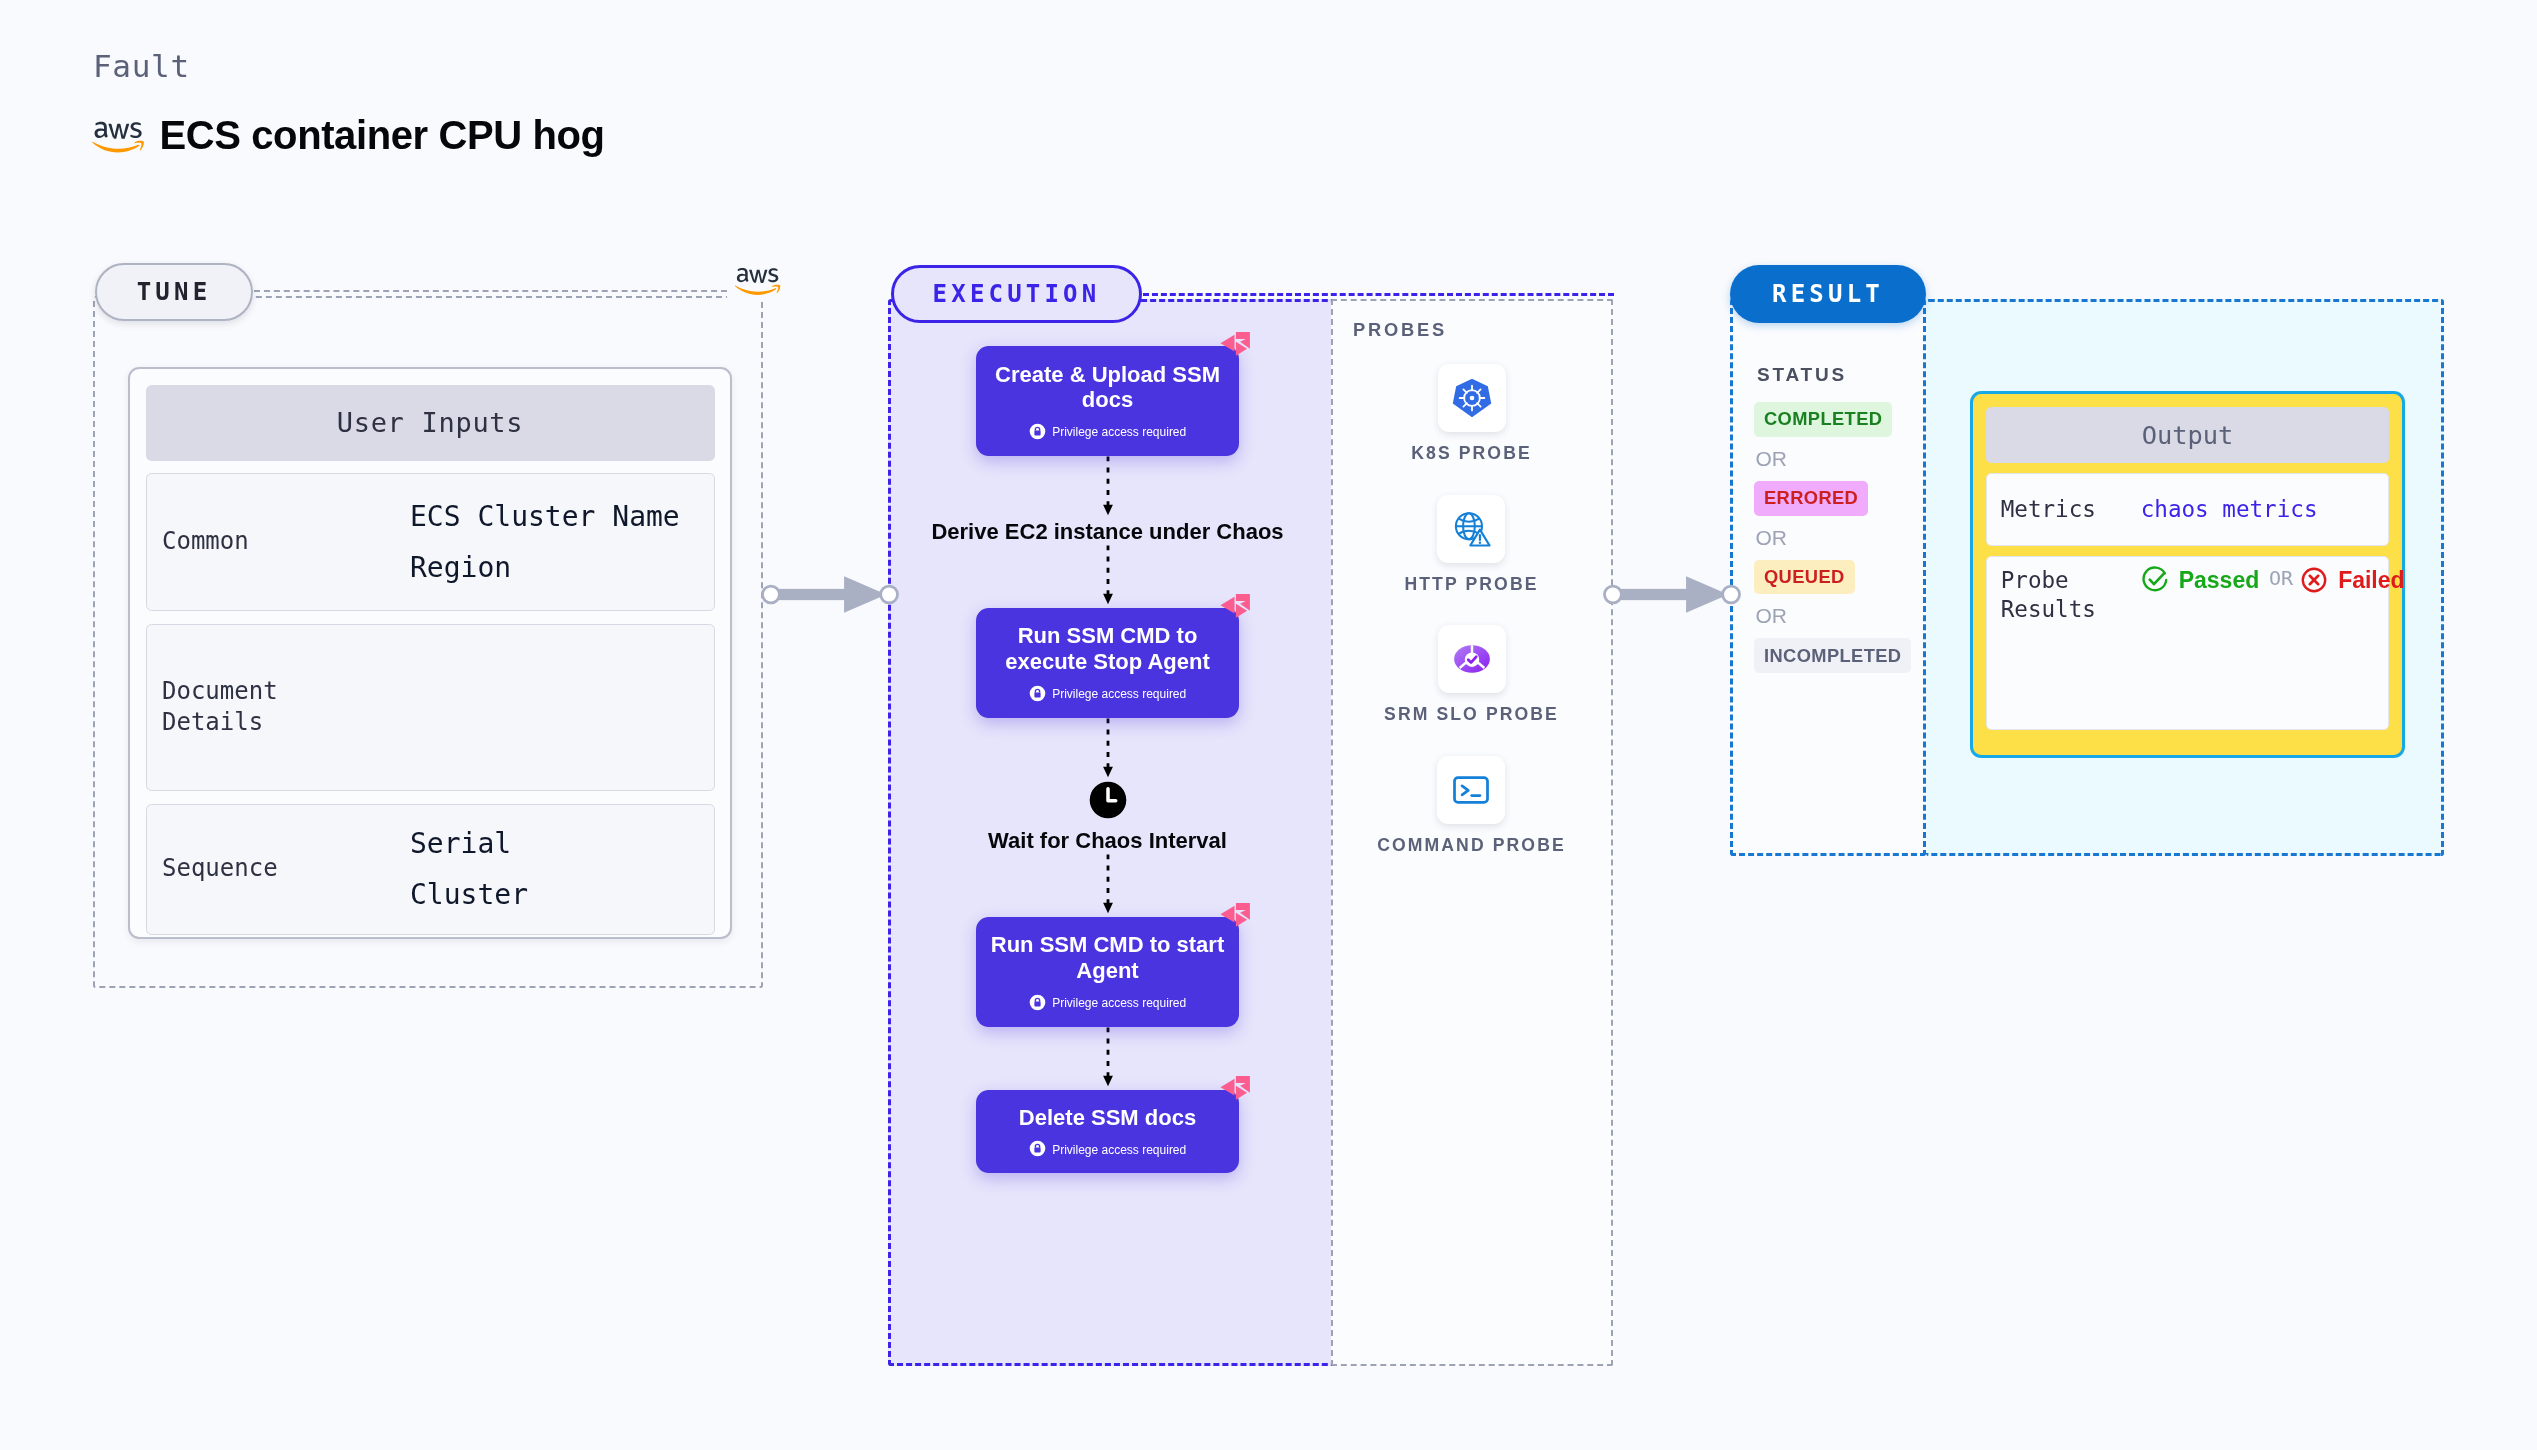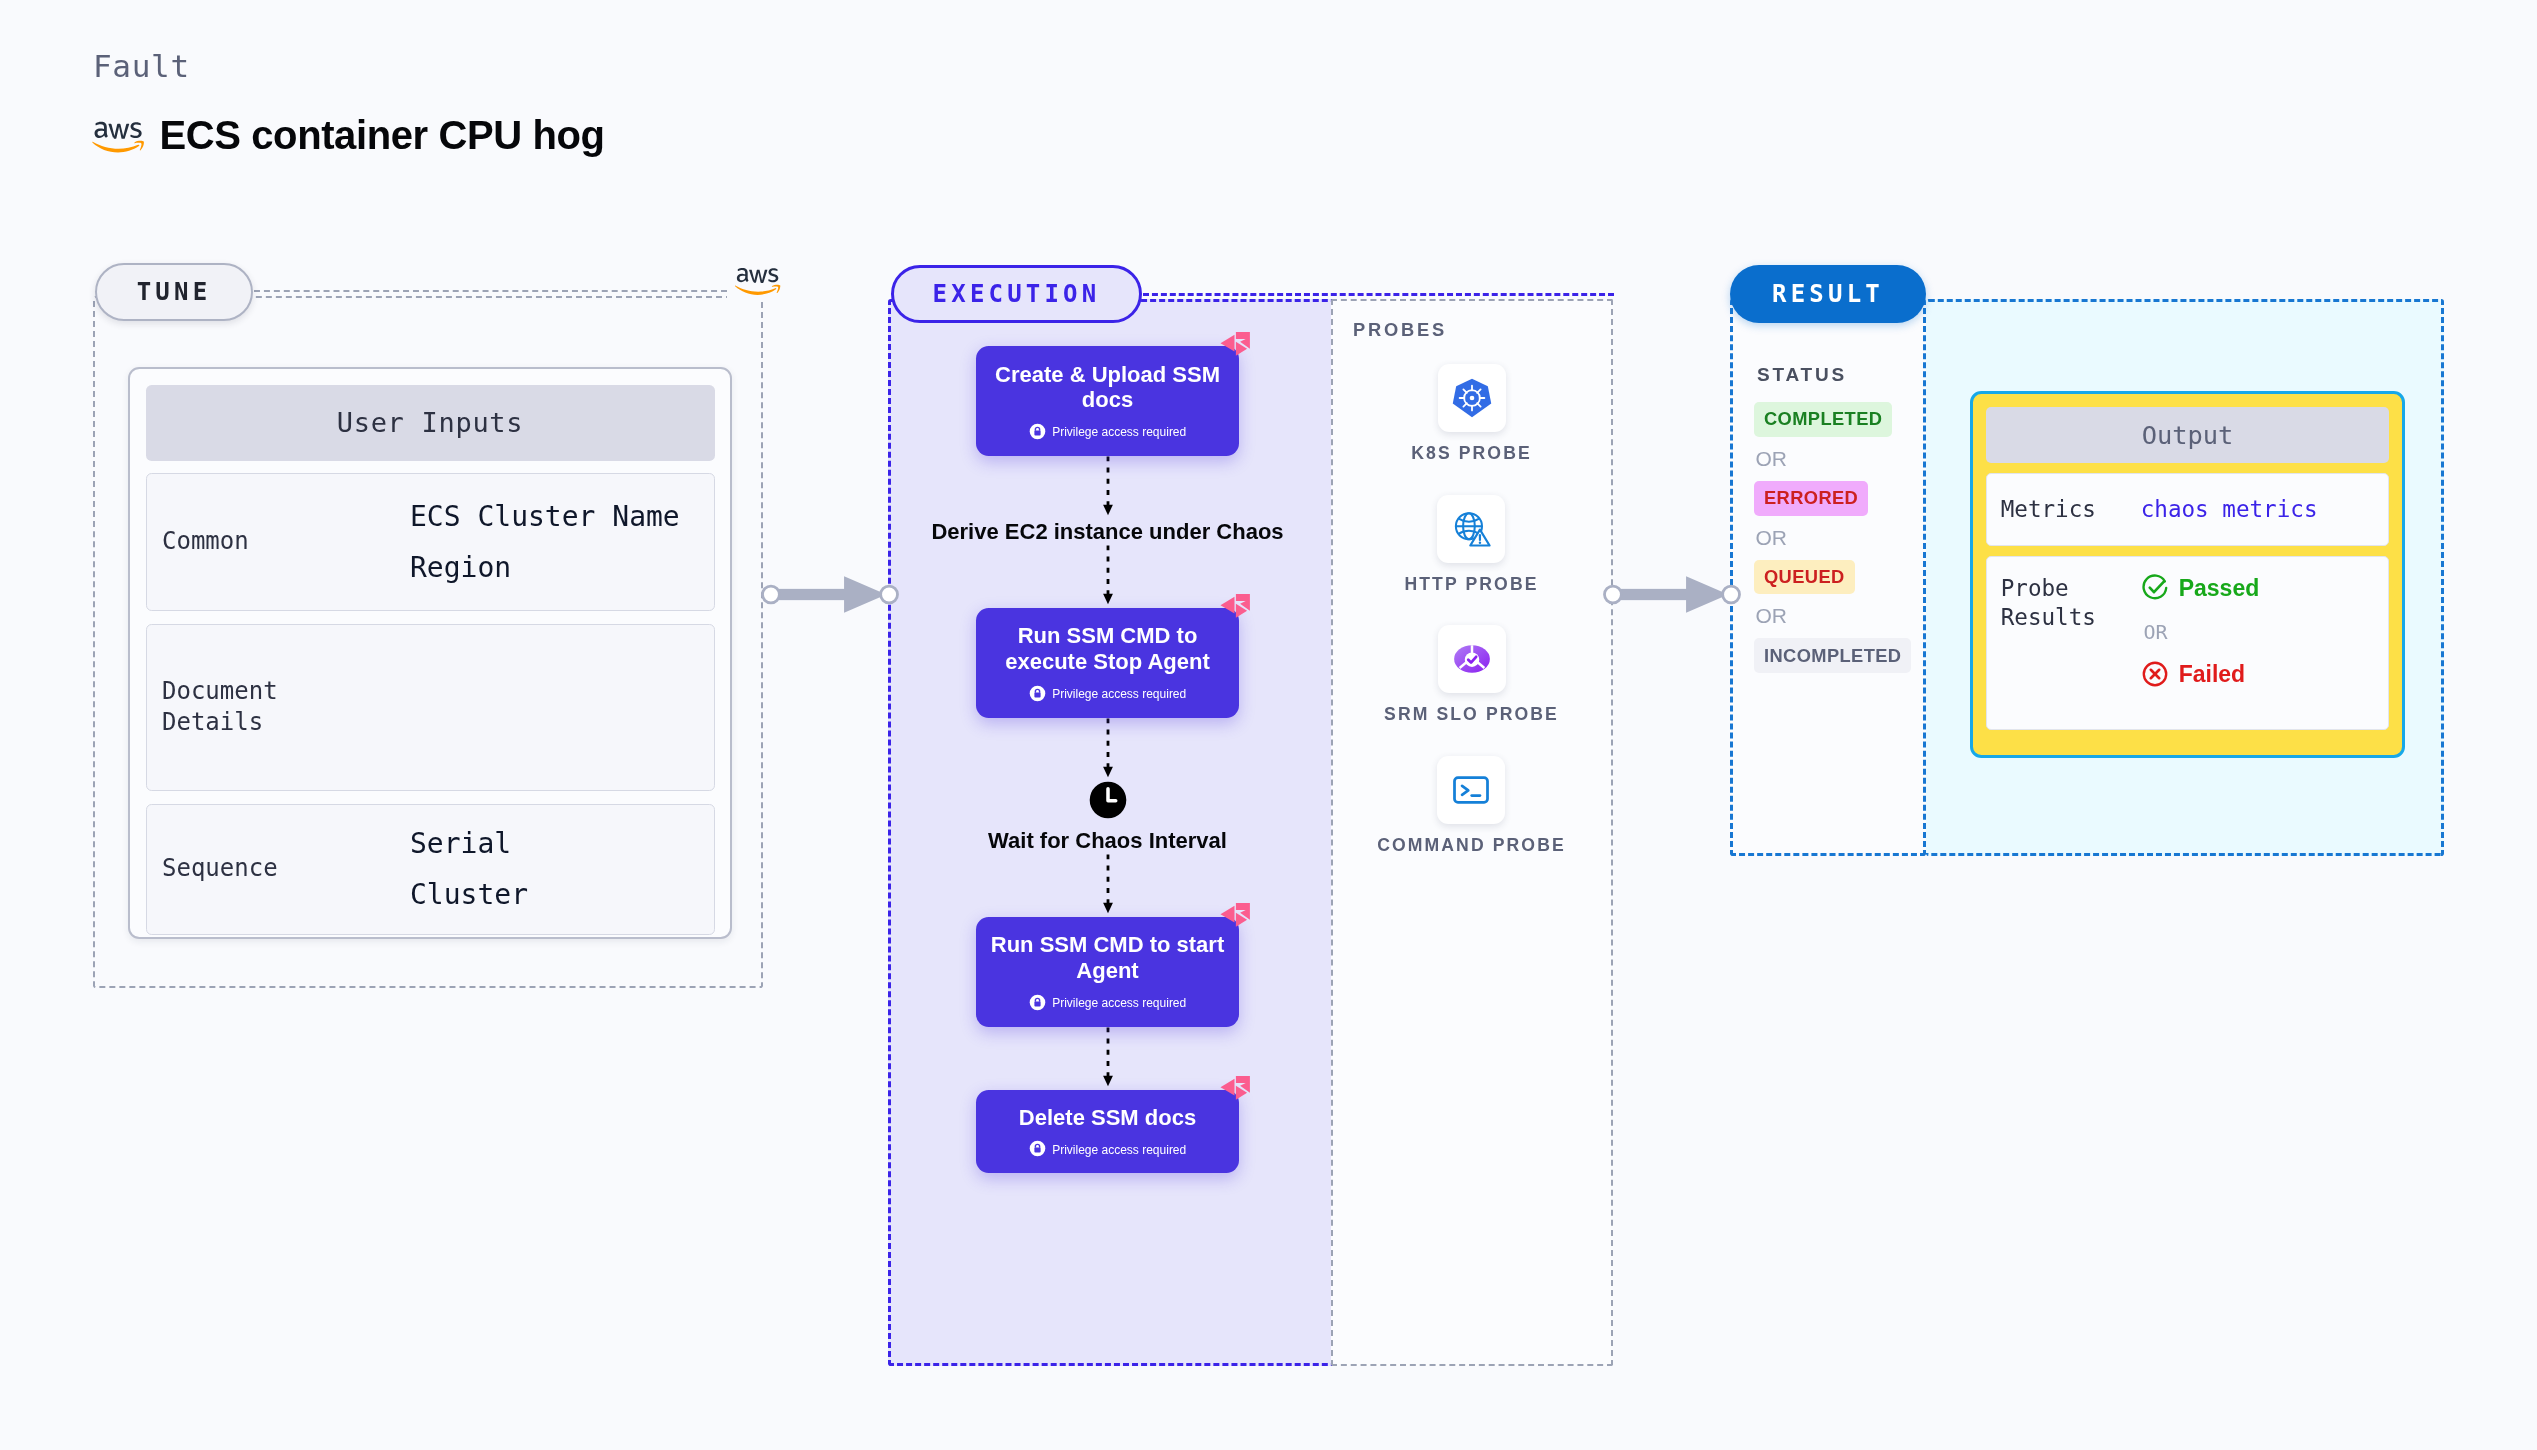--- a/index.html
+++ b/index.html
@@ -355,22 +355,22 @@
     color: #2d3142;
     line-height: 1.3;
   }
   .output-metrics-value {
     font-family: "DejaVu Sans Mono", monospace;
     font-size: 22.6px;
     color: #3b23e8;
   }
   .probe-result-stack {
     display: flex;
-    flex-direction: column;
-    gap: 16px;
+    flex-direction: row;
+    gap: 7px;
   }
   .probe-result-line {
     display: flex;
     align-items: center;
     gap: 10px;
   }
   .probe-result-text {
     font-size: 23px;
     font-weight: 700;
   }
@@ -680,21 +680,21 @@
 </div>
 
 <div id="output-card">
   <div id="output-card-title">Output</div>
 
   <div class="output-row" style="height:73px">
     <div class="output-row-label">Metrics</div>
     <div class="output-metrics-value">chaos metrics</div>
   </div>
 
-  <div class="output-row" style="height:174px; align-items:flex-start; padding-top:17px">
+  <div class="output-row" style="height:174px; align-items:flex-start; padding-top:9px">
     <div class="output-row-label" style="white-space:pre-line">Probe
 Results</div>
     <div class="probe-result-stack">
       <div class="probe-result-line">
         <span>
           <svg width="28" height="28" viewBox="0 0 40 40" xmlns="http://www.w3.org/2000/svg">
             <path d="M34 10.5A16.2 16.2 0 1 0 36 20" fill="none" stroke="#17a81a" stroke-width="3.4" stroke-linecap="round"></path>
             <polyline points="12.5,19.5 18.5,26 33,10.5" fill="none" stroke="#17a81a" stroke-width="3.8" stroke-linecap="round" stroke-linejoin="round"></polyline>
           </svg>
         </span>

